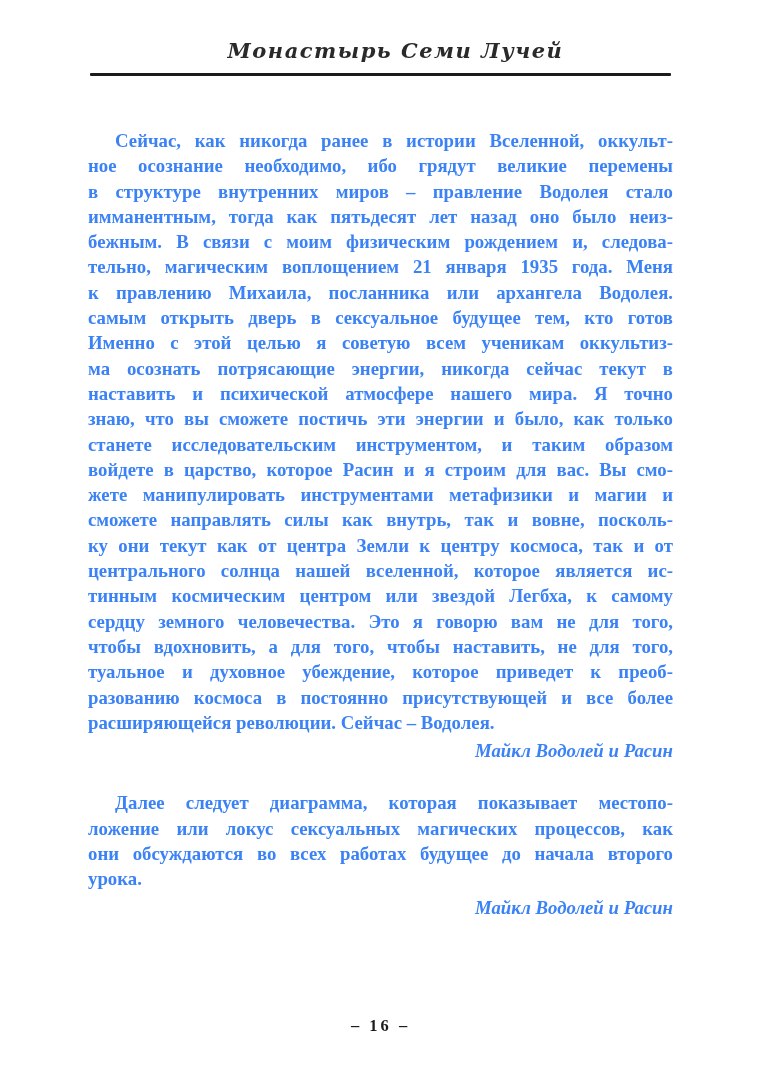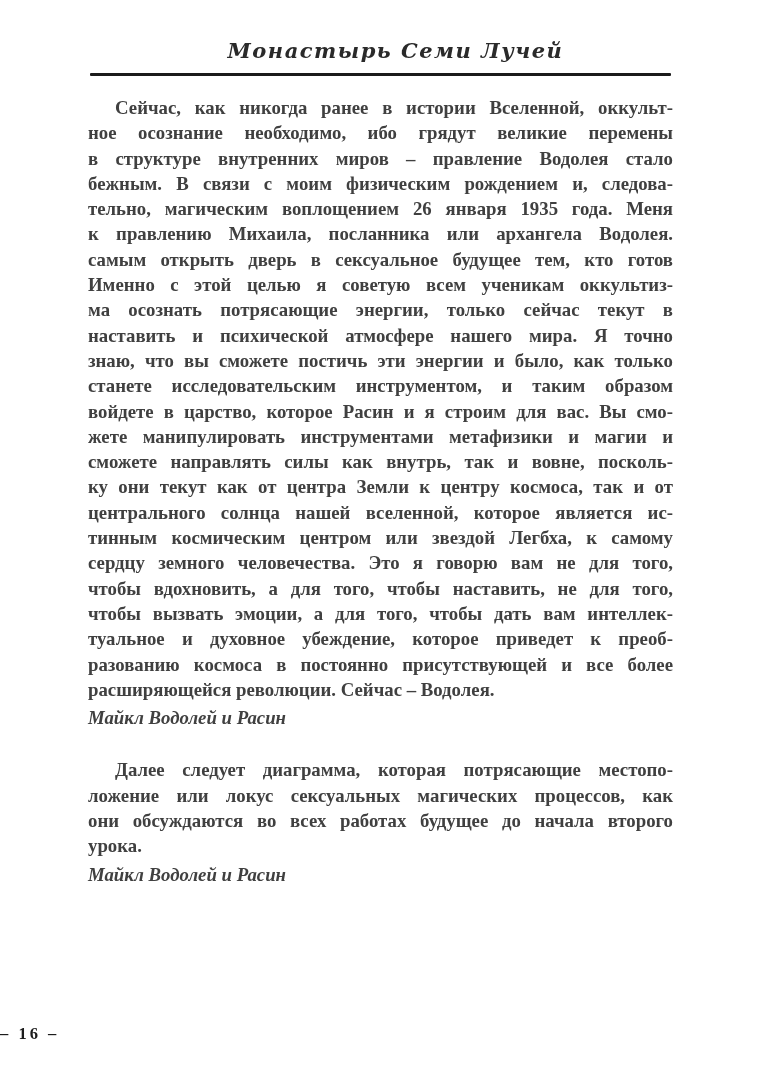--- a/index.html
+++ b/index.html
@@ -34,53 +34,54 @@
   .header-rule {
     width: 581px;
     height: 3px;
     background: #1b1b1b;
     margin: 9px auto 0;
     border-radius: 1px;
   }
   
   .page-body {
     width: 585px;
-    margin: 0 auto;
-    padding-top: 19px;
+    margin: 12px auto;
+    padding-top: 40px;
     font-size: 18.8px;
     font-weight: bold;
     line-height: 25.3px;
-    color: #404040;
+    color: #3b82f6;
   }
   .paragraph .line {
     text-align: justify;
     text-align-last: justify;
   }
   .paragraph .line.last {
     text-align-last: left;
   }
   .paragraph .line:first-child {
     text-indent: 27px;
   }
   .signature {
-    text-align: left;
+    text-align: right;
     font-style: italic;
     font-weight: bold;
     margin-top: 3px;
     line-height: 25.3px;
   }
   .para2 {
     margin-top: 27px;
   }
   
   .page-number {
     position: absolute;
     left: 0;
     right: 0;
-    bottom: 36px;
+    bottom: 44px;
+    text-align: center;
     font-size: 16.5px;
     font-weight: bold;
     letter-spacing: 3px;
     color: #1c1c1c;
   }
 </style>
 </head>
 <body>
 
 <div class="page">
@@ -89,47 +90,47 @@
     <h1 class="header-title">Монастырь Семи Лучей</h1>
     <div class="header-rule"></div>
   </header>
 
   <main class="page-body">
 
     <div class="paragraph">
         <div class="line">Сейчас, как никогда ранее в истории Вселенной, оккульт-</div>
         <div class="line">ное осознание необходимо, ибо грядут великие перемены</div>
         <div class="line">в структуре внутренних миров – правление Водолея стало</div>
+        <div class="line">имманентным, тогда как пятьдесят лет назад оно было неиз-</div>
         <div class="line">бежным. В связи с моим физическим рождением и, следова-</div>
-        <div class="line">тельно, магическим воплощением 26 января 1935 года. Меня</div>
+        <div class="line">тельно, магическим воплощением 21 января 1935 года. Меня</div>
         <div class="line">к правлению Михаила, посланника или архангела Водолея.</div>
         <div class="line">самым открыть дверь в сексуальное будущее тем, кто готов</div>
         <div class="line">Именно с этой целью я советую всем ученикам оккультиз-</div>
-        <div class="line">ма осознать потрясающие энергии, только сейчас текут в</div>
+        <div class="line">ма осознать потрясающие энергии, никогда сейчас текут в</div>
         <div class="line">наставить и психической атмосфере нашего мира. Я точно</div>
         <div class="line">знаю, что вы сможете постичь эти энергии и было, как только</div>
         <div class="line">станете исследовательским инструментом, и таким образом</div>
         <div class="line">войдете в царство, которое Расин и я строим для вас. Вы смо-</div>
         <div class="line">жете манипулировать инструментами метафизики и магии и</div>
         <div class="line">сможете направлять силы как внутрь, так и вовне, посколь-</div>
         <div class="line">ку они текут как от центра Земли к центру космоса, так и от</div>
         <div class="line">центрального солнца нашей вселенной, которое является ис-</div>
         <div class="line">тинным космическим центром или звездой Легбха, к самому</div>
         <div class="line">сердцу земного человечества. Это я говорю вам не для того,</div>
         <div class="line">чтобы вдохновить, а для того, чтобы наставить, не для того,</div>
-        <div class="line">чтобы вызвать эмоции, а для того, чтобы дать вам интеллек-</div>
         <div class="line">туальное и духовное убеждение, которое приведет к преоб-</div>
         <div class="line">разованию космоса в постоянно присутствующей и все более</div>
         <div class="line last">расширяющейся революции. Сейчас – Водолея.</div>
       </div>
 
     <div class="signature">Майкл Водолей и Расин</div>
 
     <div class="paragraph para2">
-        <div class="line">Далее следует диаграмма, которая потрясающие местопо-</div>
+        <div class="line">Далее следует диаграмма, которая показывает местопо-</div>
         <div class="line">ложение или локус сексуальных магических процессов, как</div>
         <div class="line">они обсуждаются во всех работах будущее до начала второго</div>
         <div class="line last">урока.</div>
       </div>
 
     <div class="signature">Майкл Водолей и Расин</div>
 
   </main>
 
   <footer>

